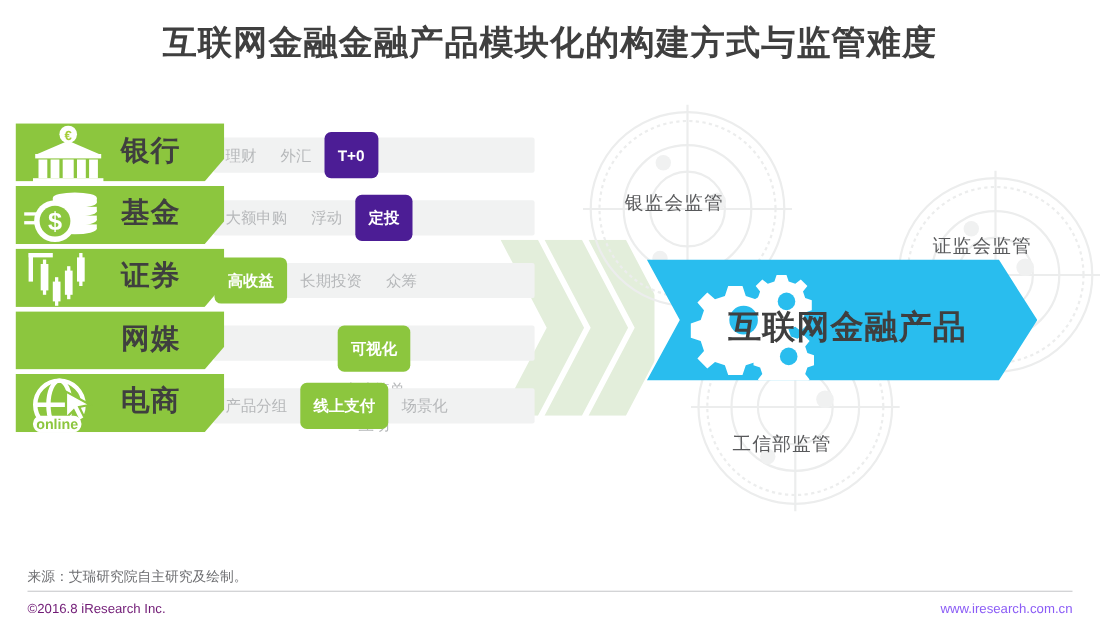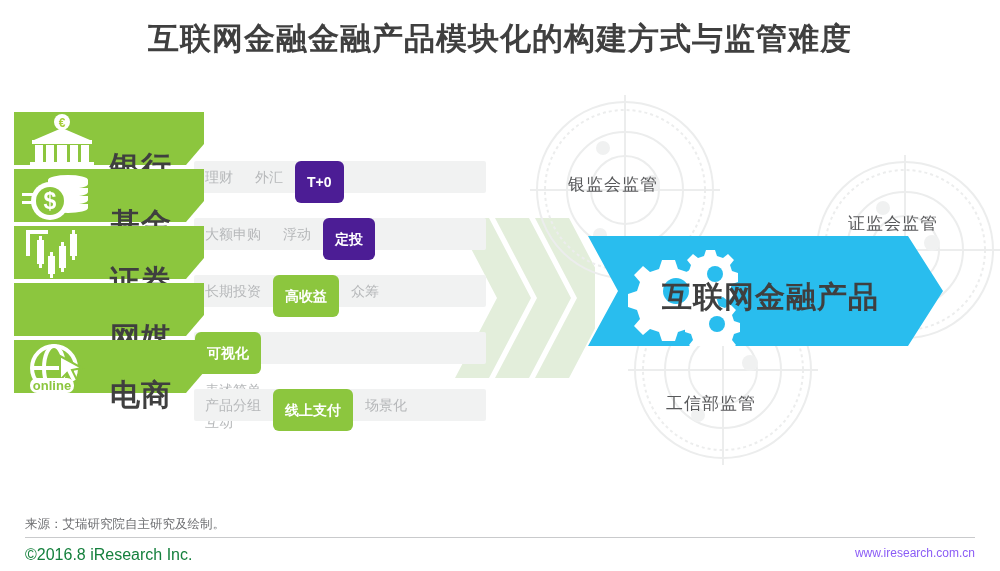--- a/index.html
+++ b/index.html
@@ -44,23 +44,22 @@
     height: 57px;
   }
   
   .tagstrip {
     position: absolute;
     left: 180px;
     top: 13px;
     height: 32px;
     background: #f1f2f2;
     display: flex;
-    align-items: flex-start;
+    align-items: center;
     border-radius: 2px;
-    margin-top: 36px;
   }
   .tag {
     font-size: 14px;
     color: #b6b8ba;
     white-space: nowrap;
     padding: 0 11px;
     line-height: 32px;
   }
   .tag.hl {
     color: #ffffff;
@@ -86,26 +85,25 @@
     width: 190px;
     height: 53px;
     background: #8cc63e;
     -webkit-clip-path: polygon(0 0, 100% 0, 100% 62%, 88% 100%, 0 100%, 0 0);
     clip-path: polygon(0 0, 160px 0, 190px 0, 190px 32px, 172px 53px, 0 53px);
   }
   .labeltext {
     position: absolute;
     left: 96px;
     top: 7px;
-    font-size: 30px;
+    font-size: 26px;
     font-weight: bold;
     color: #3f3f3f;
     letter-spacing: 1px;
     white-space: nowrap;
-    margin-top: 28px;
   }
   .iconwrap {
     position: absolute;
     left: 6px;
     top: 2px;
     width: 84px;
     height: 52px;
   }
   .iconwrap svg { display: block; }
 
@@ -171,22 +169,22 @@
     left: 25px;
     top: 537px;
     width: 950px;
     height: 1px;
     background: #c9cacc;
   }
   #copyright {
     position: absolute;
     left: 25px;
     top: 546px;
-    font-size: 16px;
-    color: #15803d;
+    font-size: 12px;
+    color: #701a75;
     white-space: nowrap;
   }
   #website {
     position: absolute;
     right: 25px;
     top: 546px;
     font-size: 12px;
     color: #8b5cf6;
     white-space: nowrap;
   }
@@ -345,22 +343,22 @@
             <rect x="2" y="22" width="12" height="3"></rect>
             <rect x="2" y="30" width="10" height="3"></rect>
           </g>
         </svg>
       </div>
       <div class="labeltext">基金</div>
     </div>
 
     <div class="row">
       <div class="tagstrip" style="width:292px;">
+        <span class="tag hl">高收益</span>
         <span class="tag">长期投资</span>
-        <span class="tag hl">高收益</span>
         <span class="tag">众筹</span>
       </div>
       <div class="label"></div>
       <div class="iconwrap">
         <svg width="84" height="52" viewBox="0 0 84 52">
           <g fill="#ffffff">
             <rect x="6" y="2" width="4" height="26"></rect>
             <rect x="6" y="2" width="22" height="4"></rect>
             <rect x="17" y="12" width="7" height="24"></rect>
             <rect x="19" y="8" width="3" height="32"></rect>

